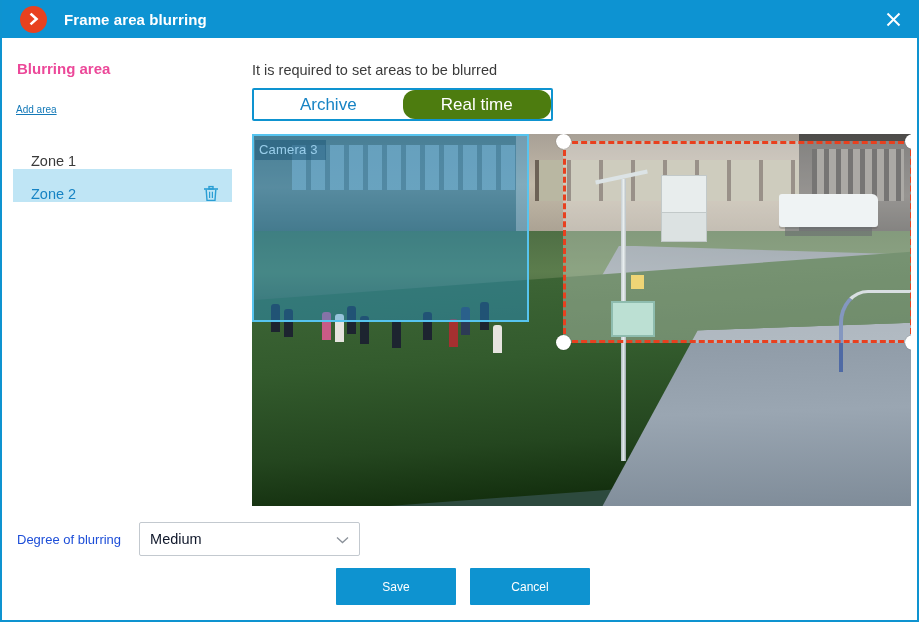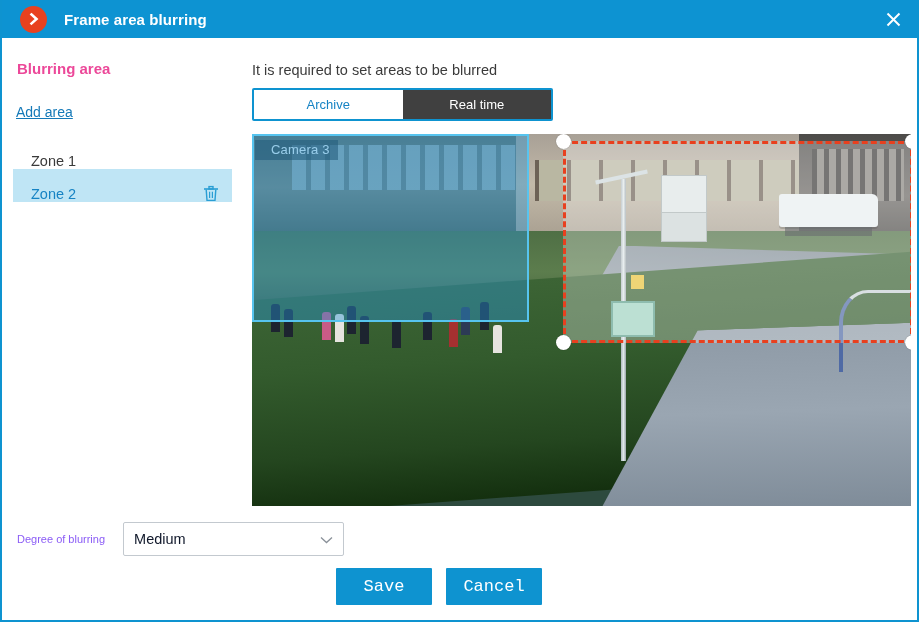--- a/index.html
+++ b/index.html
@@ -57,21 +57,21 @@
     padding: 0;
   }
   .sidebar-title {
     position: absolute; left: 15px; top: 22px;
     font-size: 15px; font-weight: bold; color: #ec4899;
     white-space: nowrap;
     text-align: center;
   }
   .add-area-link {
     position: absolute; left: 14px; top: 66px;
-    font-size: 14px; color: #1479b8;
+    font-size: 10px; color: #1479b8;
     text-decoration: underline;
     cursor: pointer;
   }
   .zone-list {
     position: absolute; left: 11px; top: 98px;
     width: 219px;
   }
   .zone-item {
     height: 33px;
     display: flex; align-items: flex-end;
@@ -87,21 +87,21 @@
   .zone-item .zone-label { flex: 1; }
   .zone-trash { width: 18px; height: 18px; display:flex; align-items:center; justify-content:center; cursor: pointer;}
   .zone-trash svg { display: block; }
 
   
   .degree-row {
     position: absolute; left: 15px; top: 484px;
     display: flex; align-items: center;
   }
   .degree-label {
-    font-size: 11px; color: #8b5cf6; white-space: nowrap;
+    font-size: 13px; color: #1d4ed8; white-space: nowrap;
   }
   .degree-select {
     position: relative;
     margin-left: 18px;
     width: 221px; height: 34px;
     border: 1px solid #c3c9cf;
     border-radius: 2px;
     background: #fff;
     display: flex; align-items: center;
     padding: 0 10px;
@@ -130,27 +130,28 @@
     position: absolute; left: 10px; top: 50px;
     width: 301px; height: 33px;
     display: flex;
     border: 2px solid #0e93d0;
     border-radius: 2px;
     overflow: hidden;
   }
   .seg-btn {
     flex: 1;
     display: flex; align-items: center; justify-content: center;
-    font-size: 13px;
+    font-size: 17px;
     cursor: pointer;
     background: #ffffff;
     color: #1683c4;
+    border-radius: 12px;
   }
   .seg-btn.active {
-    background: #404040;
+    background: #4d7c0f;
     color: #ffffff;
   }
 
   
   .video-wrap {
     position: absolute; left: 10px; top: 96px;
     width: 659px; height: 372px;
     overflow: hidden;
     background: #2d4a3e;
   }
@@ -272,21 +273,21 @@
     position: absolute; inset: 0;
     background: rgba(18,120,190,0.0);
     pointer-events: none;
   }
 
   .cam-label {
     position: absolute; left: 3px; top: 6px;
     background: rgba(25,45,55,.55);
     color: #e9f4f8;
     font-size: 13px;
-    padding: 2px 8px 3px 16px;
+    padding: 2px 8px 3px 4px;
     letter-spacing: .2px;
   }
 
   
   .zone1 {
     position: absolute;
     left: 0px; top: 0px; width: 277px; height: 188px;
     background: rgba(40,150,215,0.42);
     border: 2px solid #57c4ef;
   }
@@ -309,26 +310,26 @@
   .handle.tr { right: -10px; top: -10px; }
   .handle.bl { left: -10px; bottom: -10px; }
   .handle.br { right: -10px; bottom: -10px; }
 
   
   .footer-buttons {
     position: absolute; left: 94px; top: 530px;
     display: flex; gap: 14px;
   }
   .btn {
-    width: 96px; height: 37px;
+    width: 120px; height: 37px;
     background: #0e93d0;
     color: #ffffff;
     border: none;
-    font-size: 17px;
-    font-family: Liberation Mono, monospace;
+    font-size: 12px;
+    font-family: Liberation Sans, sans-serif;
     cursor: pointer;
     border-radius: 1px;
   }
 </style>
 </head>
 <body>
 
 <div class="window">
 
   <div class="titlebar">

